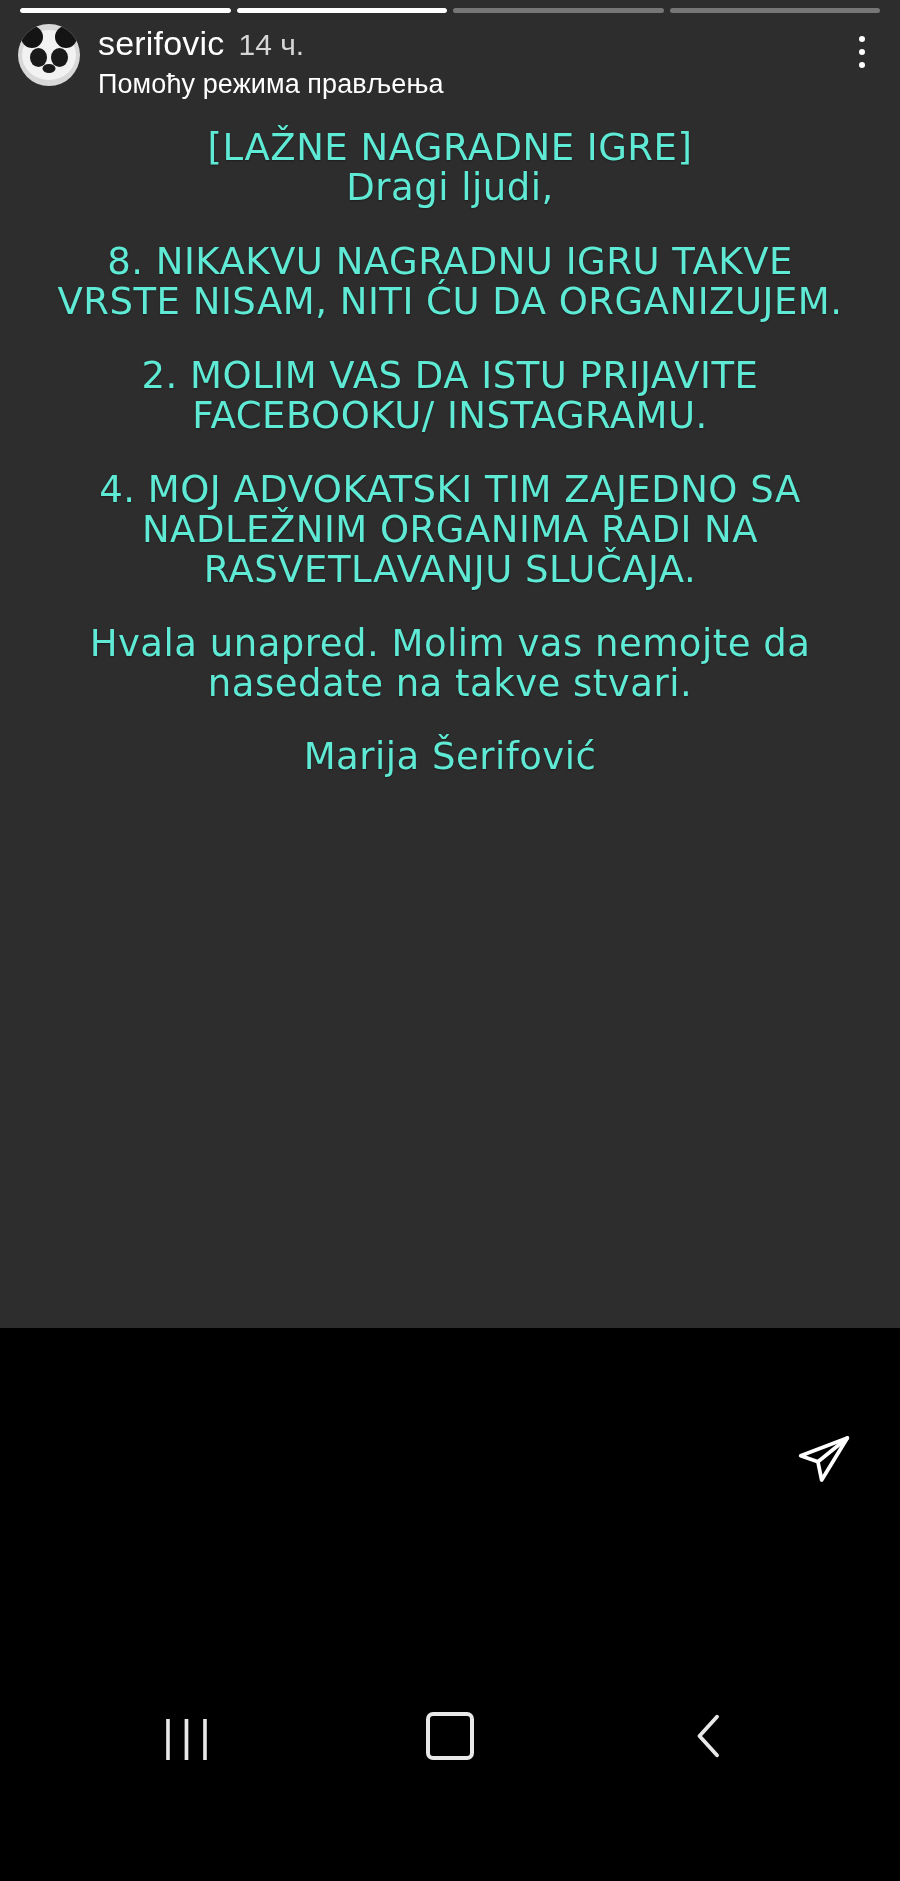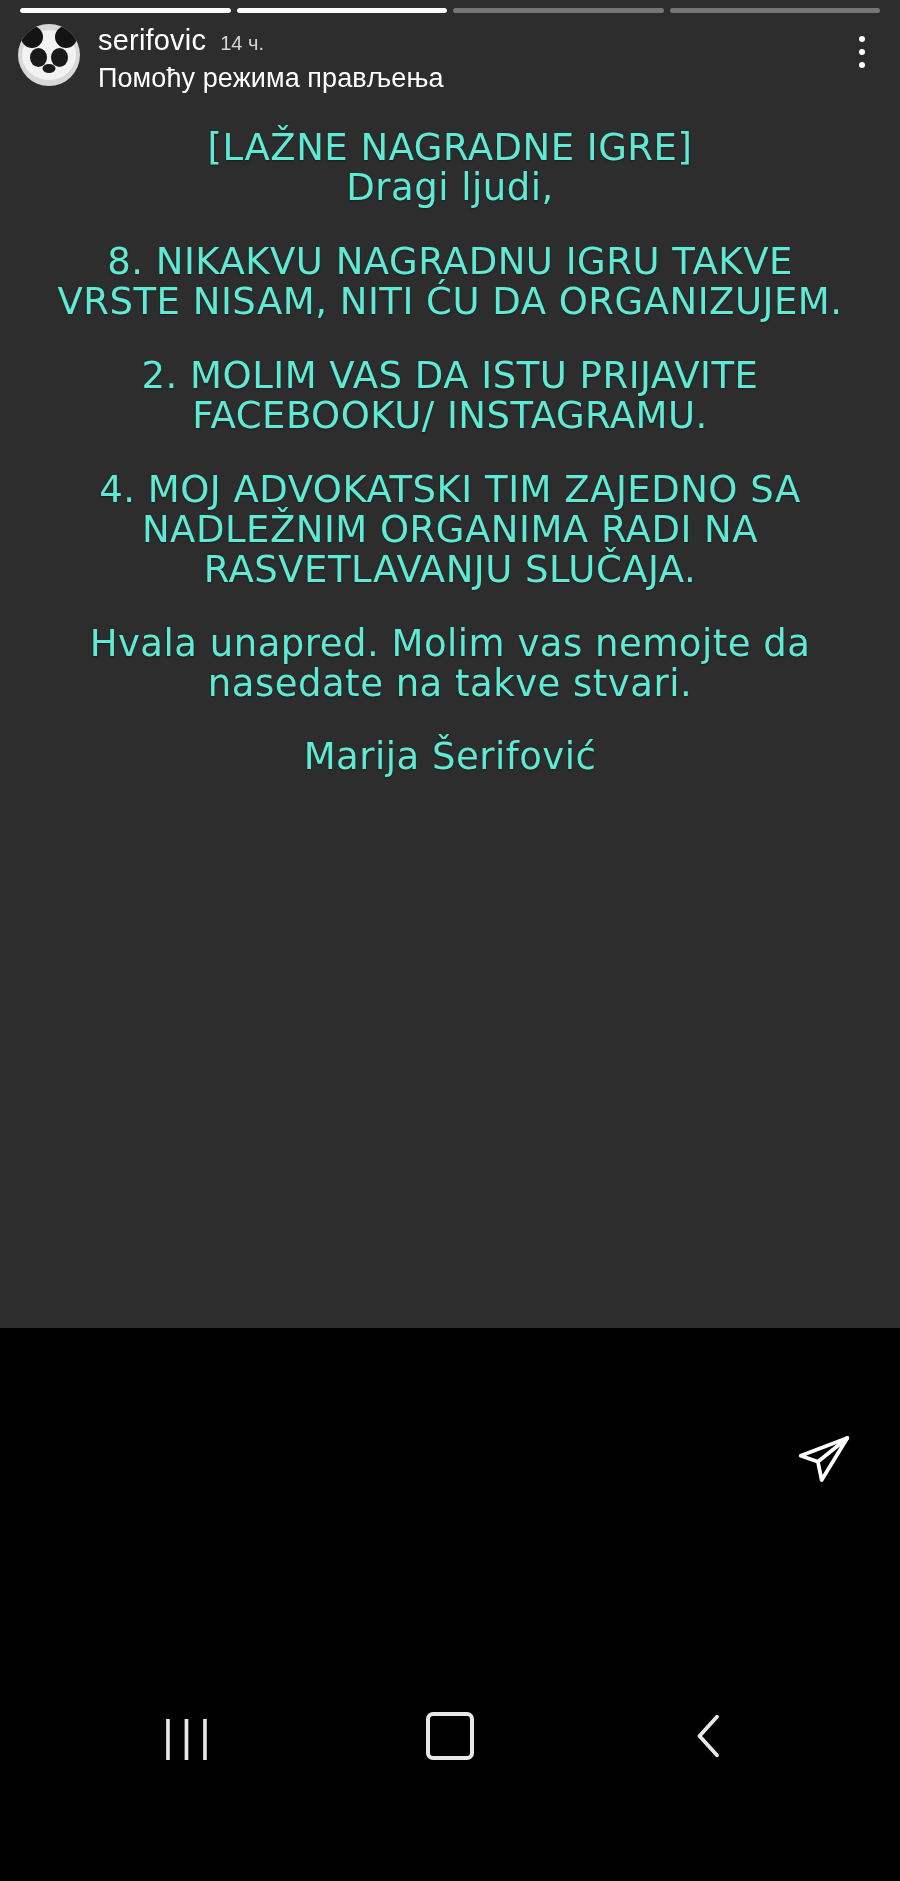--- a/index.html
+++ b/index.html
@@ -124,26 +124,26 @@
     justify-content: flex-start;
     padding-top: 2px;
   }
   .hdr-line1 {
     display: flex;
     align-items: baseline;
     gap: 14px;
   }
   .username {
     color: #ffffff;
-    font-size: 29px;
+    font-size: 34px;
     letter-spacing: 0.2px;
   }
   .timestamp {
     color: #d6d6d6;
-    font-size: 20px;
+    font-size: 30px;
   }
   .subtitle {
     color: #ffffff;
     font-size: 27px;
     margin-top: 6px;
     letter-spacing: 0.1px;
   }
   .kebab {
     margin-left: auto;
     width: 40px;

